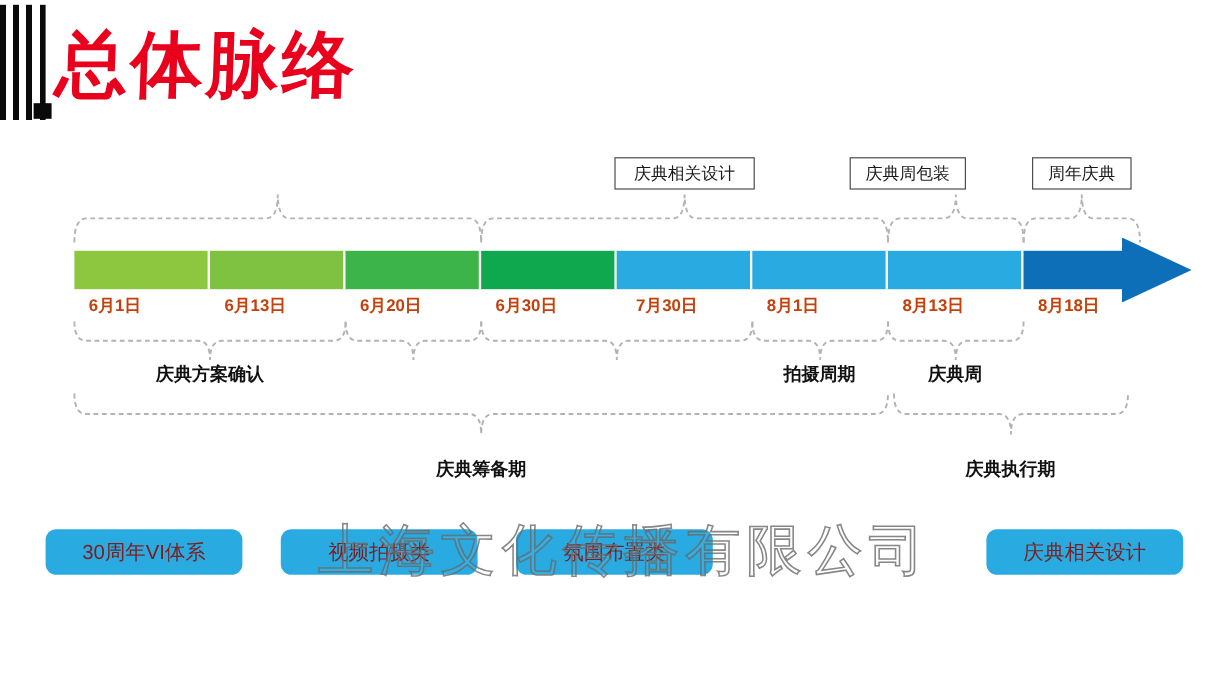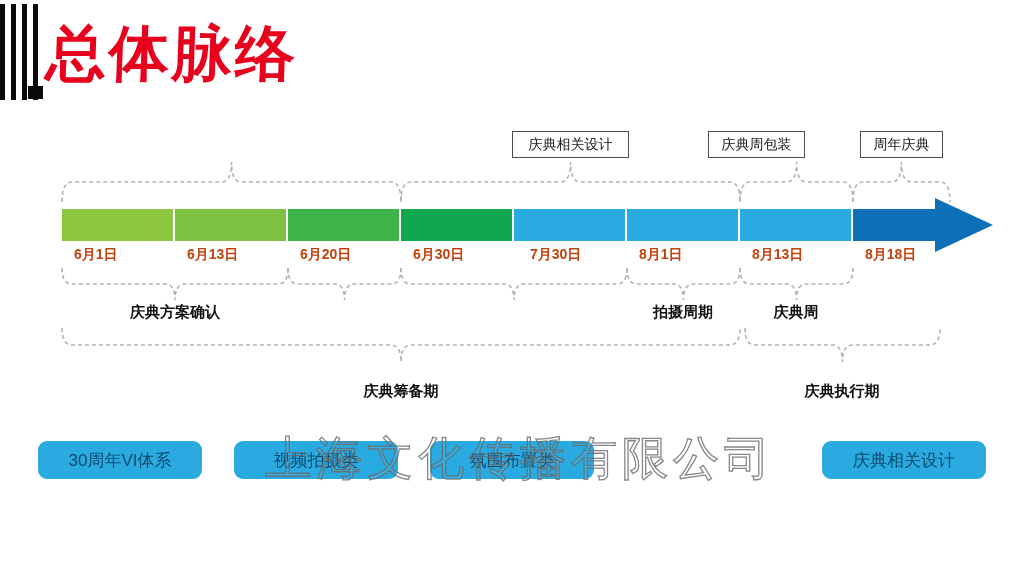--- a/index.html
+++ b/index.html
@@ -40,21 +40,21 @@
     position: absolute; top: 246px; font-size: 14px; font-weight: 600; color: #c2410c; white-space: nowrap;
   }
   .phase-label, .period-label {
     position: absolute; width: 140px; text-align: center;
     font-size: 15px; font-weight: 700; color: #111; white-space: nowrap;
   }
   .phase-label { top: 303px; }
   .period-label { top: 382px; }
   .chip {
     position: absolute; top: 441px; width: 164px; height: 38px;
-    border-radius: 9px; color: #0c4a6e; font-size: 17px;
+    border-radius: 9px; color: #7f1d1d; font-size: 17px;
     display: flex; align-items: center; justify-content: center;
     white-space: nowrap; z-index: 1; cursor: pointer; text-align: right;
   }
   .watermark {
     position: absolute; left: 235px; top: 431px; width: 570px; height: 56px;
     display: flex; align-items: center; justify-content: center;
     font-size: 46px; font-weight: 400; letter-spacing: 5px; white-space: nowrap;
     color: rgba(255,255,255,0.05);
     -webkit-text-stroke: 1.3px rgba(105,105,105,0.8);
     z-index: 2; pointer-events: none;

